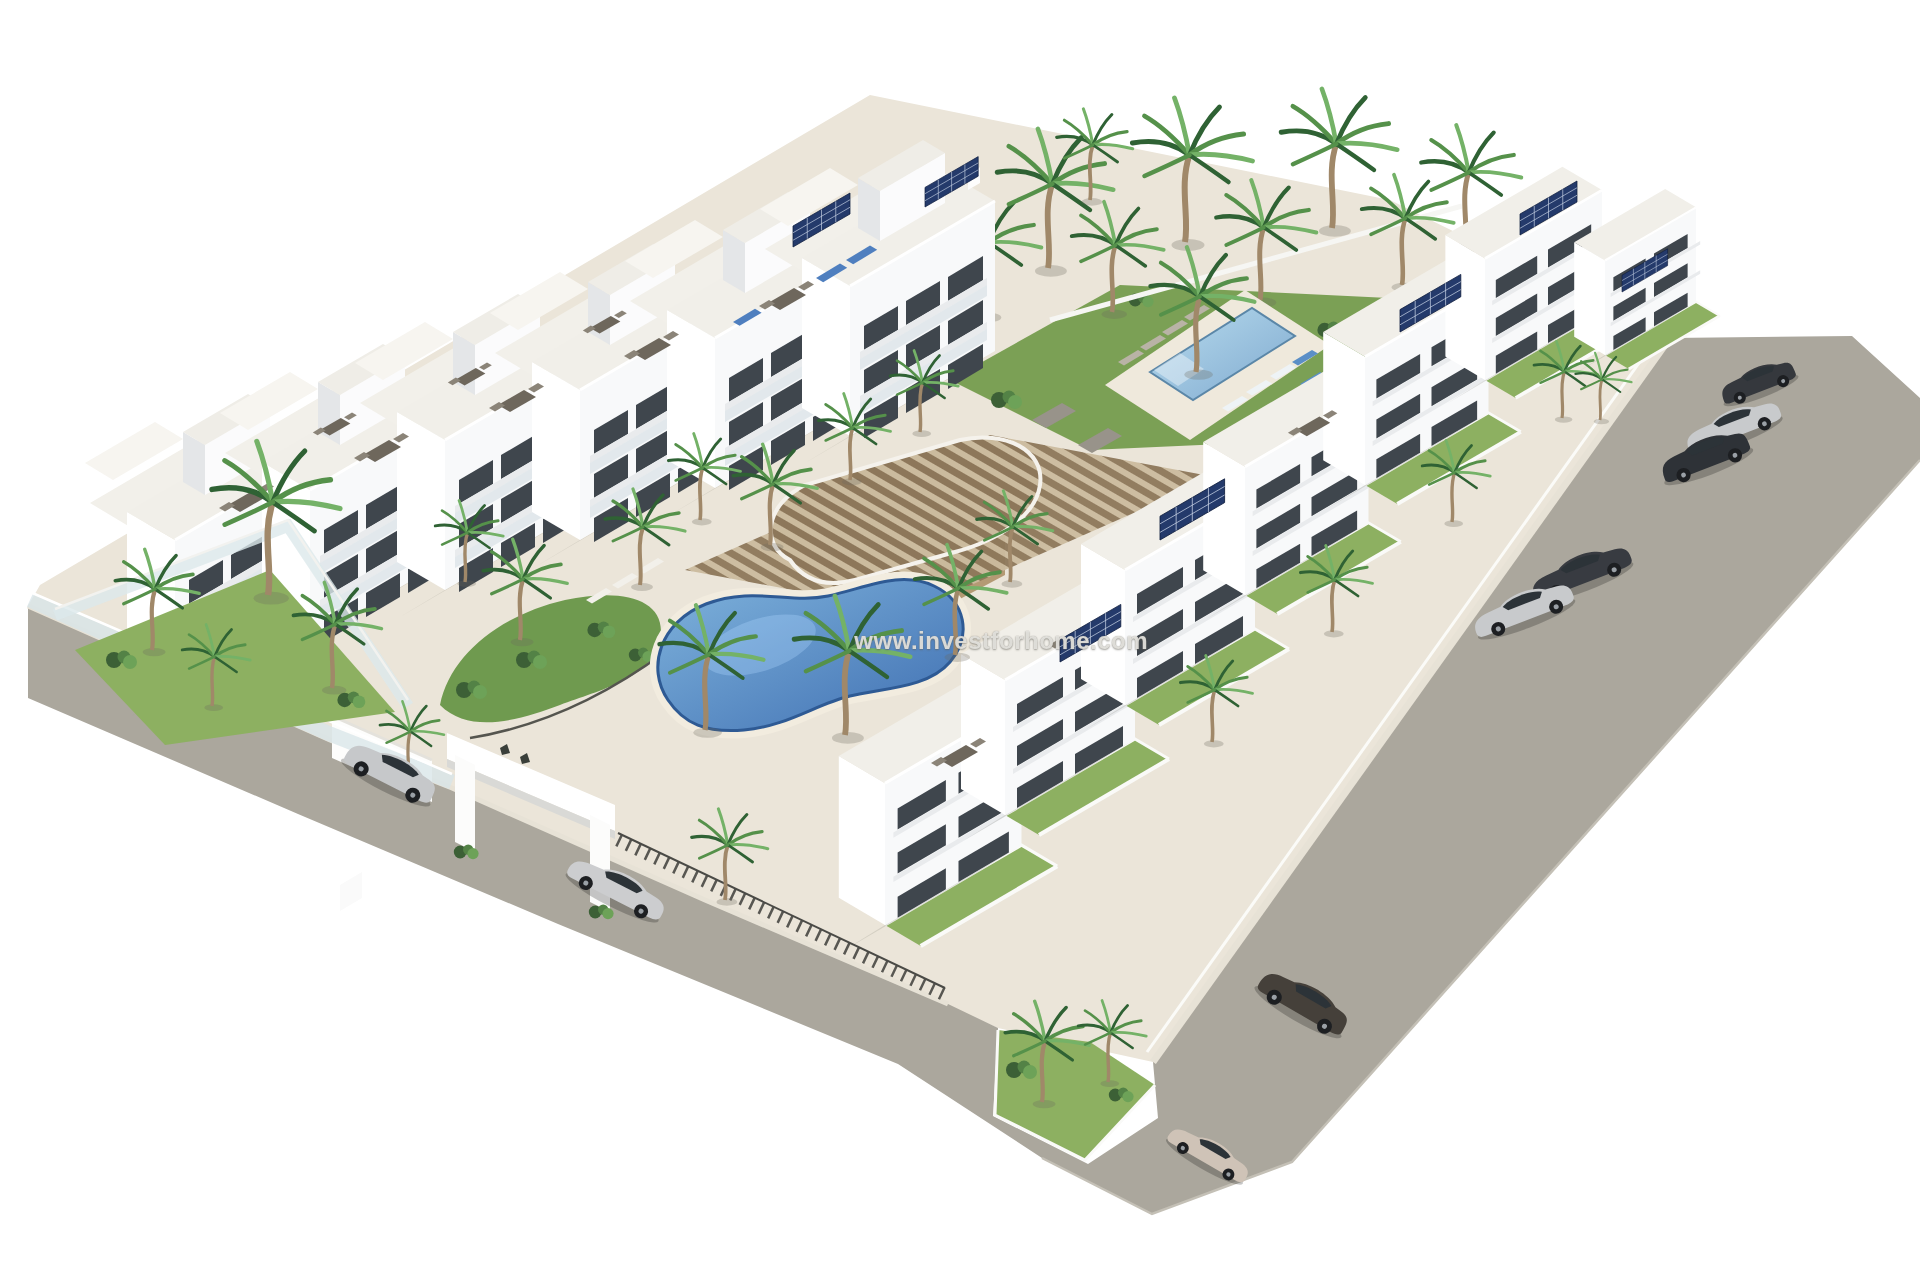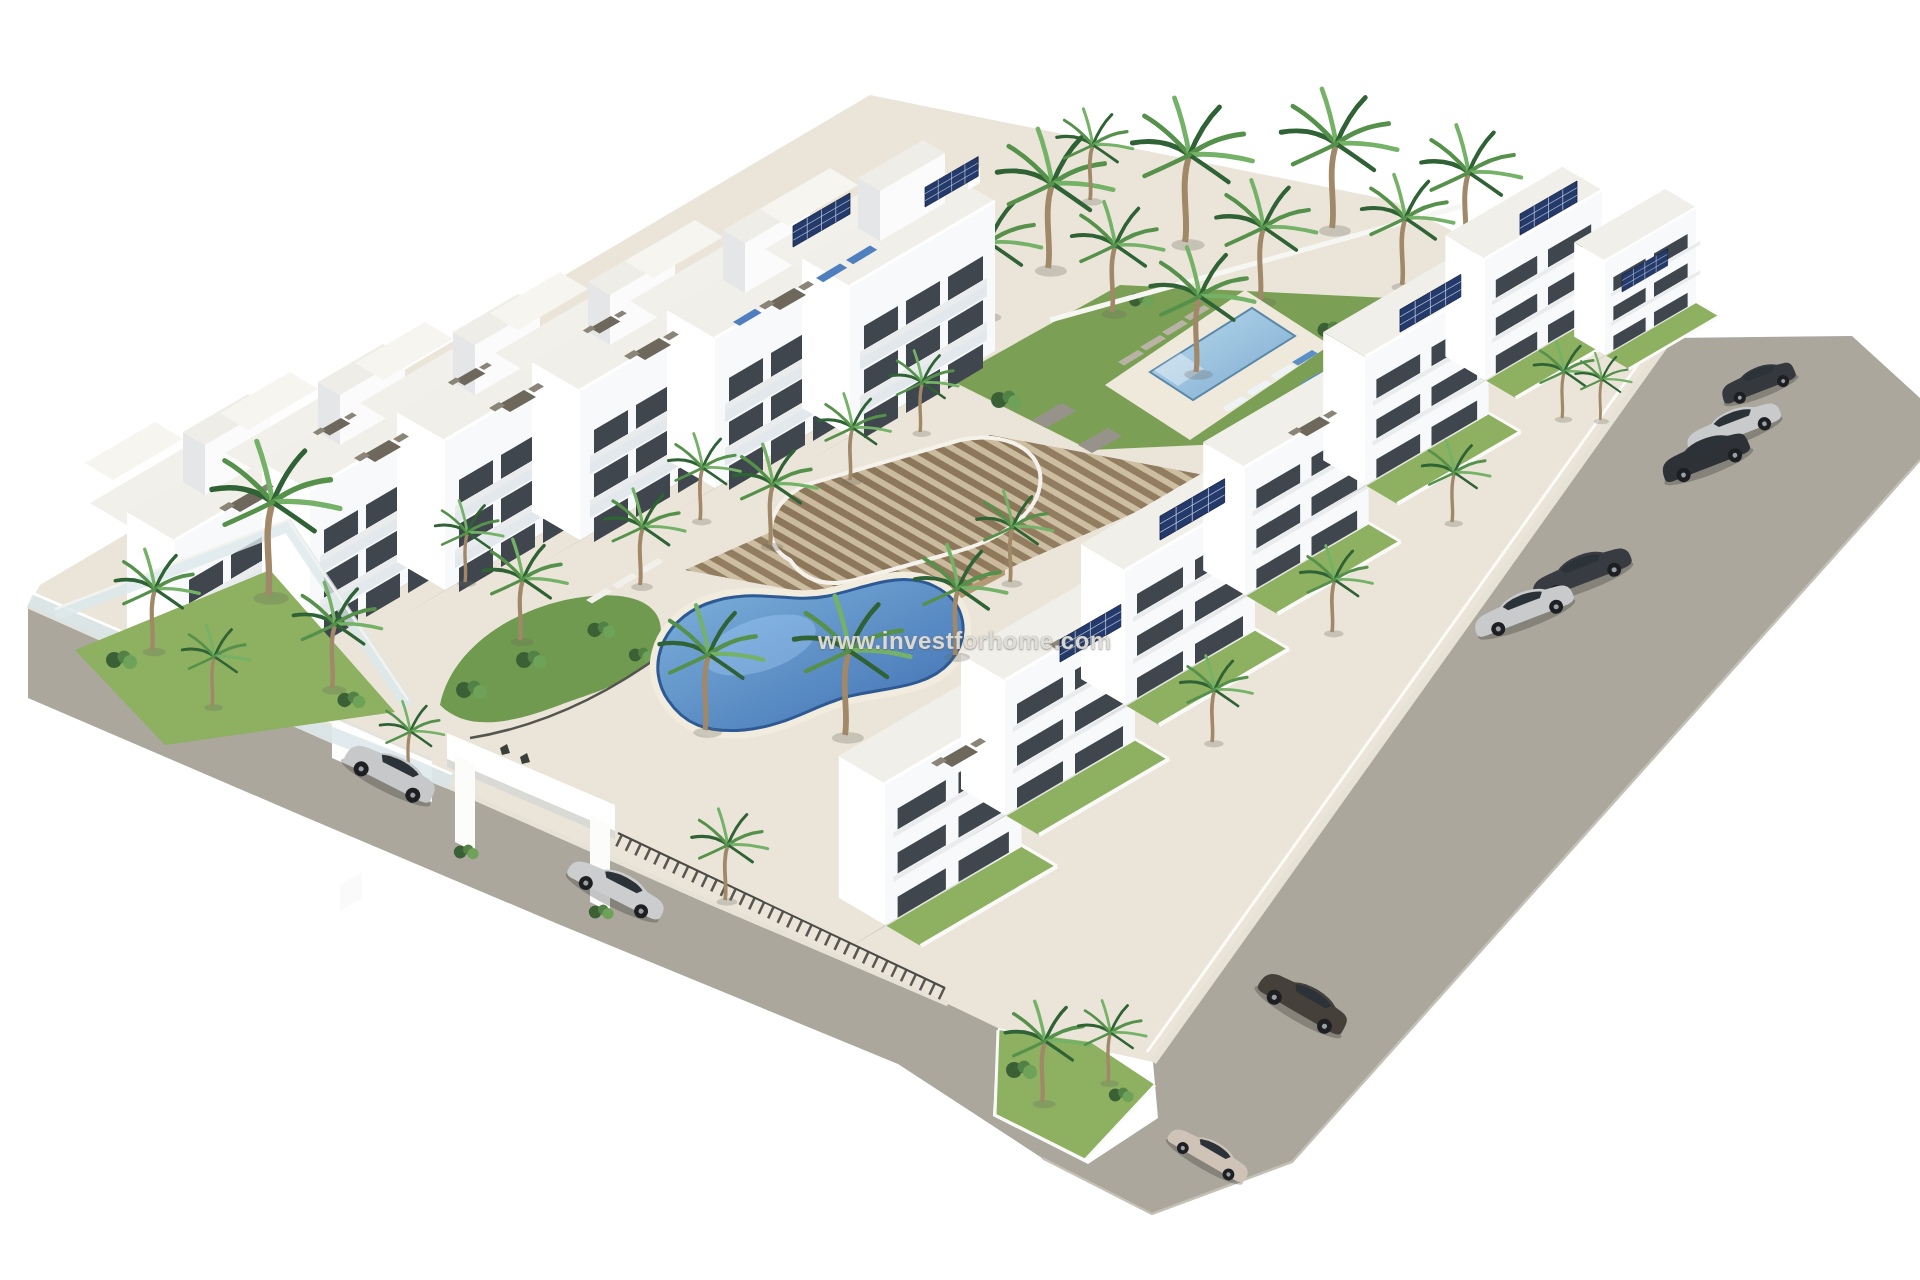--- a/index.html
+++ b/index.html
@@ -2,21 +2,21 @@
 <html><head>
 <meta charset="utf-8">
 <style>
   html,body{margin:0;padding:0;background:#ffffff;}
   .stage{position:relative;width:1920px;height:1280px;background:#ffffff;overflow:hidden;
          font-family:"Liberation Sans",sans-serif;}
   .stage svg{position:absolute;left:0;top:0;}
   .wm{position:absolute;left:818px;top:628px;width:330px;
       font:bold 24px/1.1 "Liberation Sans",sans-serif;
       color:rgba(233,232,228,0.88);letter-spacing:0.5px;white-space:nowrap;
-      text-shadow:0 1px 2px rgba(95,92,84,0.55),0 0 1px rgba(120,116,108,0.6);}
+      text-shadow:0 1px 2px rgba(95,92,84,0.55),0 0 1px rgba(120,116,108,0.6);text-align:right;}
   
   .win{fill:#3f464d}.slab{fill:#e9ebed}.gband{fill:rgba(170,190,200,0.28)}
   .roof{fill:#f1efe9}.face{fill:#f8f9fa}.end{fill:#ffffff}
 </style>
 </head>
 <body>
 
 <div class="stage">
 <svg width="1920" height="1280" viewBox="0 0 1920 1280">
 <defs>

